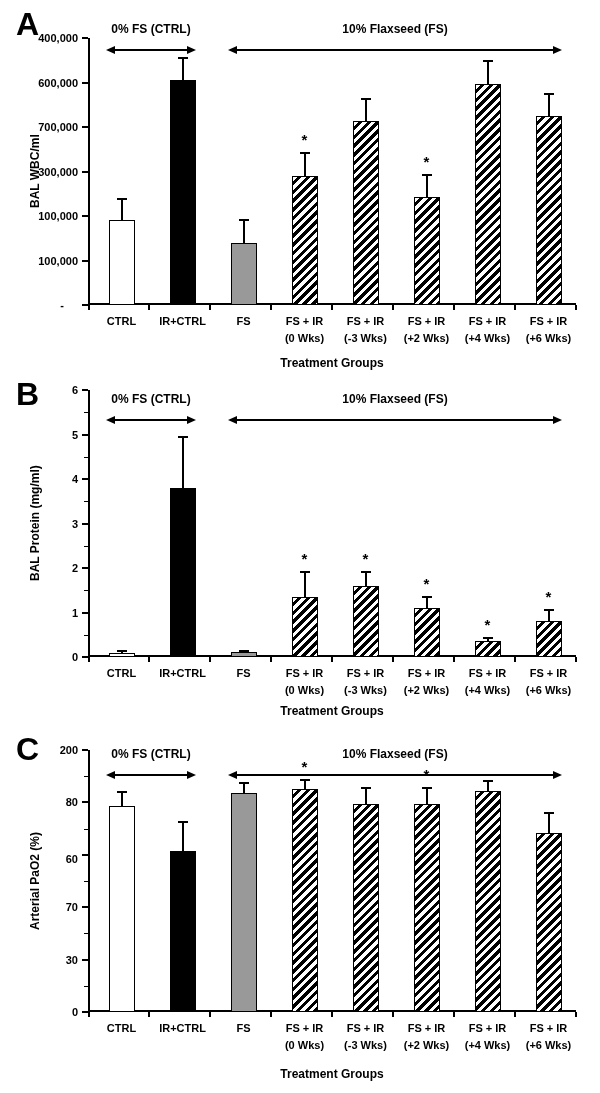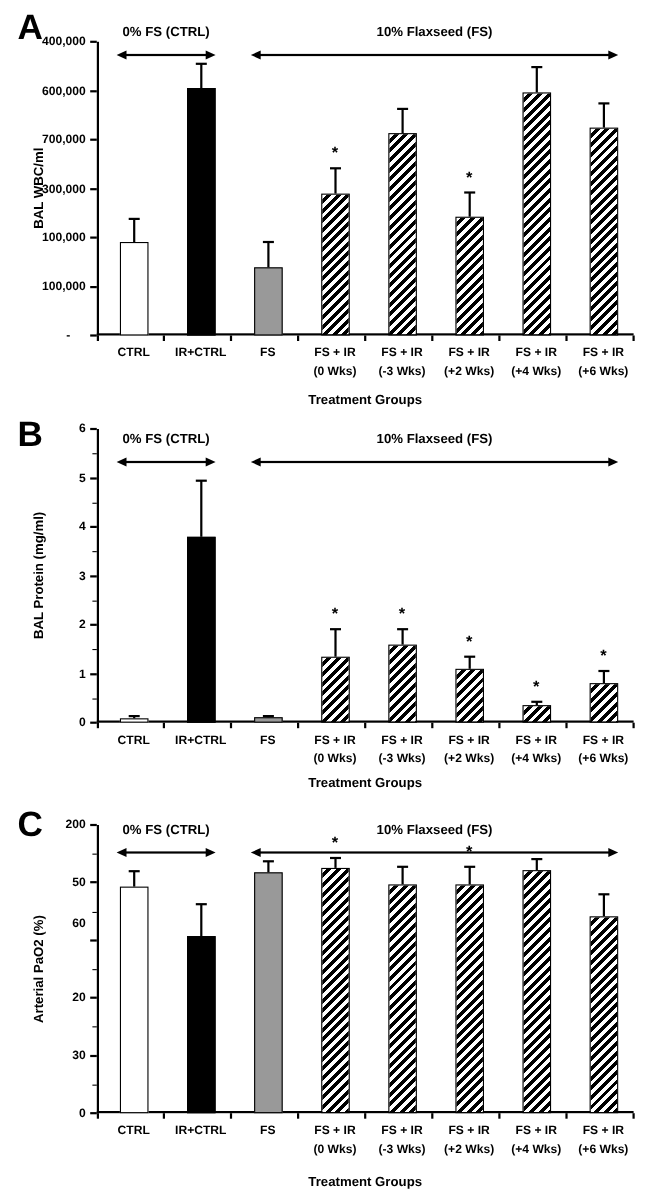--- a/index.html
+++ b/index.html
@@ -261,25 +261,25 @@
   <section class="panel p2">
     <div class="panel-letter">C</div>
     <div class="ylabel">Arterial PaO2 (%)</div>
     <div class="plot">
         <div class="axis-frame" style="left: 88px; top: 25px; width: 488px; height: 262px;"></div>
         <div class="ytick-major" style="left: 82px; top: 286px;"></div>
         <div class="ytick-label" style="width: 78px; top: 280px;">0</div>
         <div class="ytick-major" style="left: 82px; top: 233.6px;"></div>
         <div class="ytick-label" style="width: 78px; top: 227.6px;">30</div>
         <div class="ytick-major" style="left: 82px; top: 181.2px;"></div>
-        <div class="ytick-label" style="width: 78px; top: 175.2px;">20</div>
+        <div class="ytick-label" style="width: 78px; top: 175.2px;">70</div>
         <div class="ytick-major" style="left: 82px; top: 128.8px;"></div>
-        <div class="ytick-label" style="width: 78px; top: 108px;">60</div>
+        <div class="ytick-label" style="width: 78px; top: 127px;">60</div>
         <div class="ytick-major" style="left: 82px; top: 76.4px;"></div>
-        <div class="ytick-label" style="width: 78px; top: 70.4px;">50</div>
+        <div class="ytick-label" style="width: 78px; top: 70.4px;">80</div>
         <div class="ytick-major" style="left: 82px; top: 24px;"></div>
         <div class="ytick-label" style="width: 78px; top: 18px;">200</div>
         <div class="ytick-minor" style="left: 84px; top: 260.8px;"></div>
         <div class="ytick-minor" style="left: 84px; top: 208.4px;"></div>
         <div class="ytick-minor" style="left: 84px; top: 156px;"></div>
         <div class="ytick-minor" style="left: 84px; top: 103.6px;"></div>
         <div class="ytick-minor" style="left: 84px; top: 51.2px;"></div>
         <div class="xtick" style="left: 88px; top: 287px;"></div>
         <div class="xtick" style="left: 148px; top: 287px;"></div>
         <div class="xtick" style="left: 209px; top: 287px;"></div>

